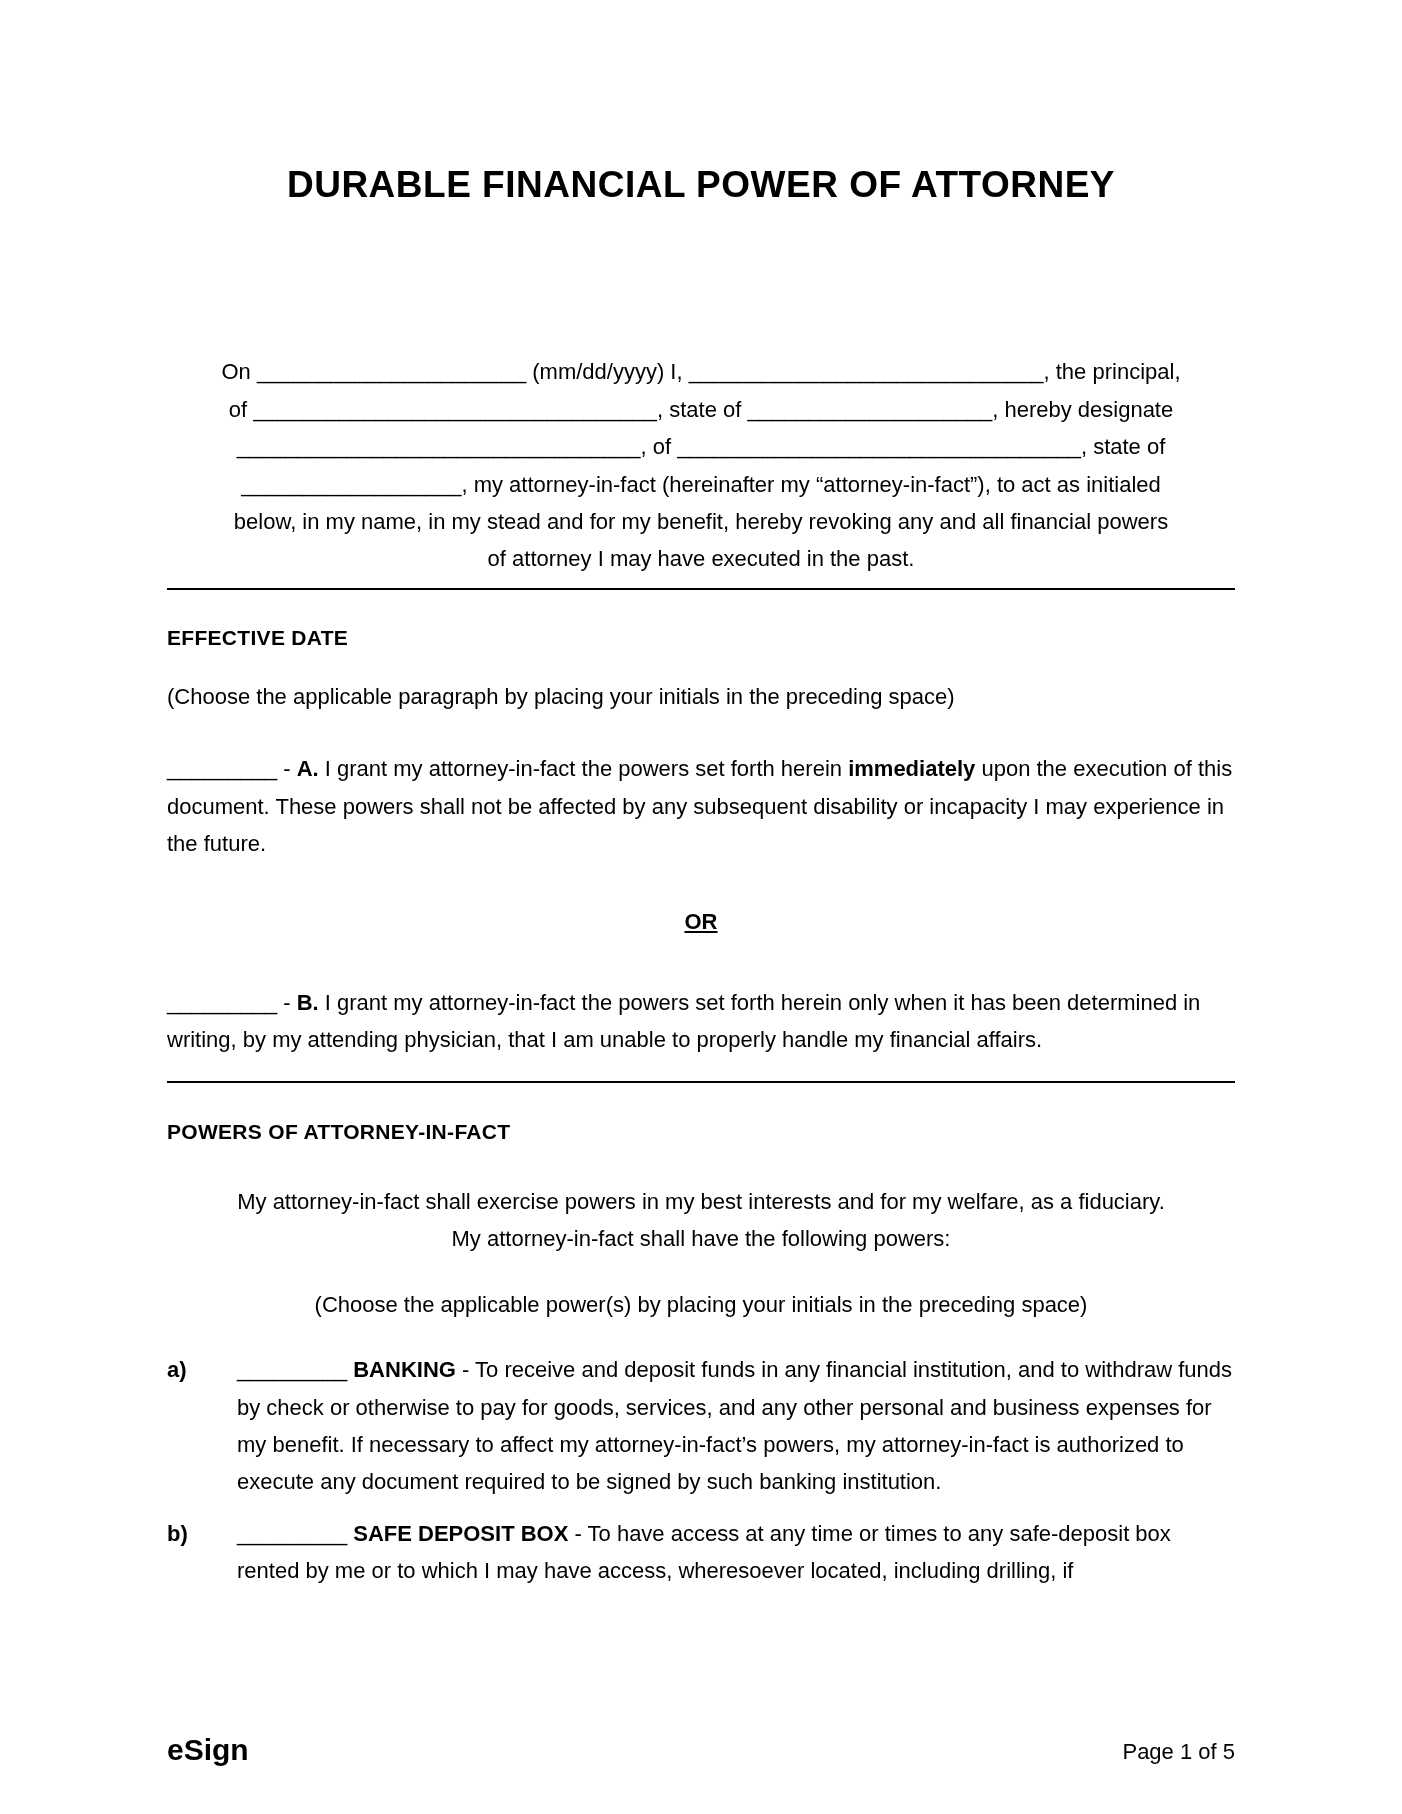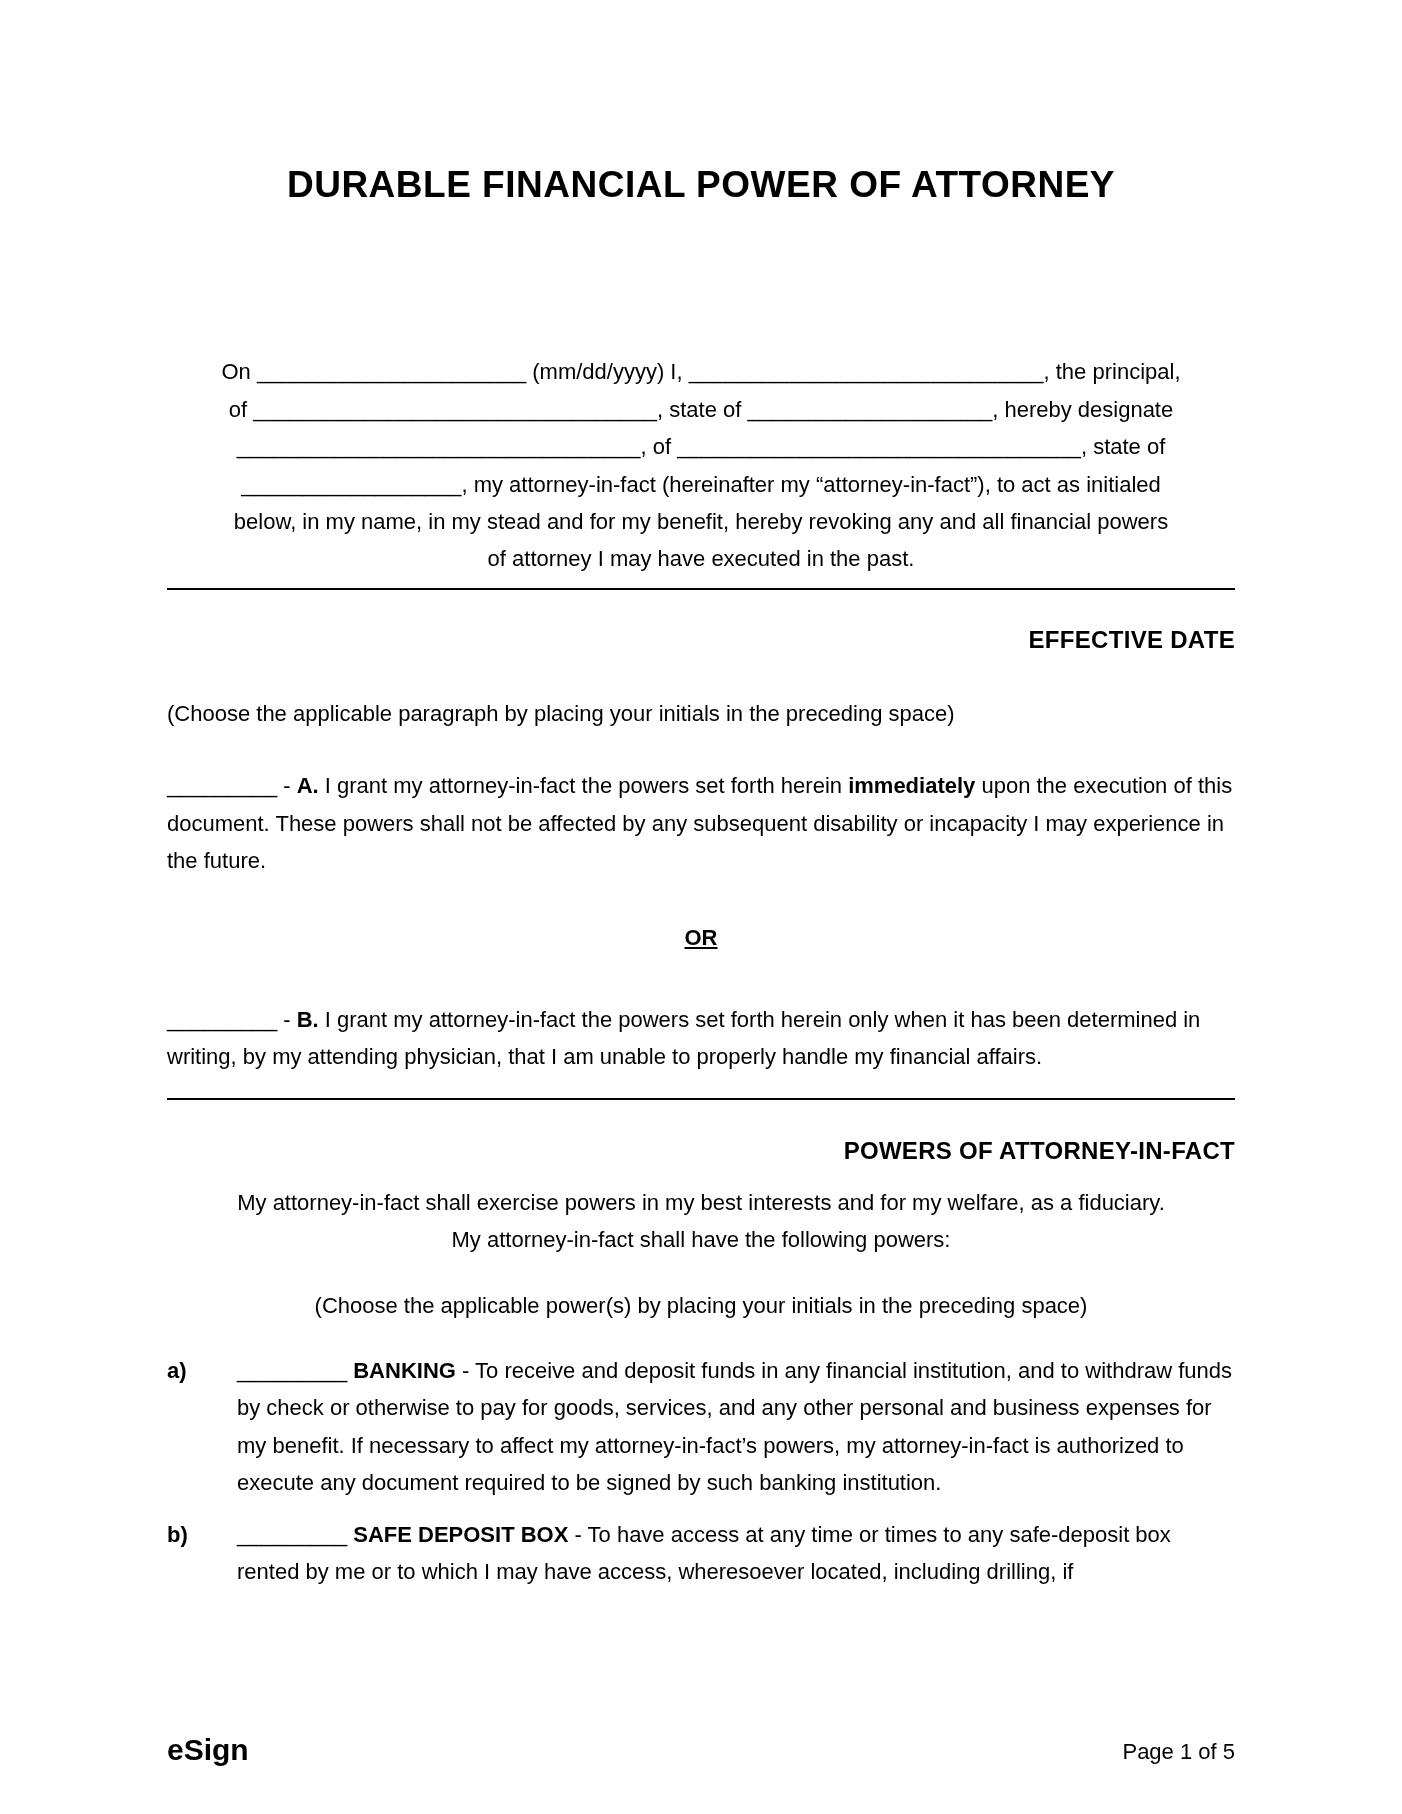--- a/index.html
+++ b/index.html
@@ -32,42 +32,42 @@
   p { margin: 0; }
   .pre { white-space: pre-wrap; text-align: center; }
   .rule {
     border: none;
     border-top: 2px solid #000;
     margin: 10px 0 0 0;
     width: 100%;
   }
   .section-heading {
     margin: 34px 0 0 0;
-    font-size: 24px;
+    font-size: 21px;
     line-height: 1.3;
     font-weight: bold;
-    text-align: right;
+    text-align: left;
     letter-spacing: 0.3px;
   }
-  .note { margin-top: 40px; }
+  .note { margin-top: 27px; }
   .note.centered {
     margin-top: 28px;
     text-align: center;
   }
   .para-a { margin-top: 35px; }
   .or-label {
     margin-top: 40px;
     text-align: center;
     font-weight: bold;
     text-decoration: underline;
   }
   .para-b { margin-top: 44px; }
   .rule-2 { margin-top: 22px; }
   .powers-heading { margin-top: 35px; }
-  .intro { margin-top: 18px; }
+  .intro { margin-top: 38px; }
   .list-item {
     display: flex;
     margin-top: 28px;
   }
   .list-item + .list-item { margin-top: 14px; }
   .marker {
     flex: 0 0 70px;
     font-weight: bold;
   }
   .item-body { flex: 1; }

